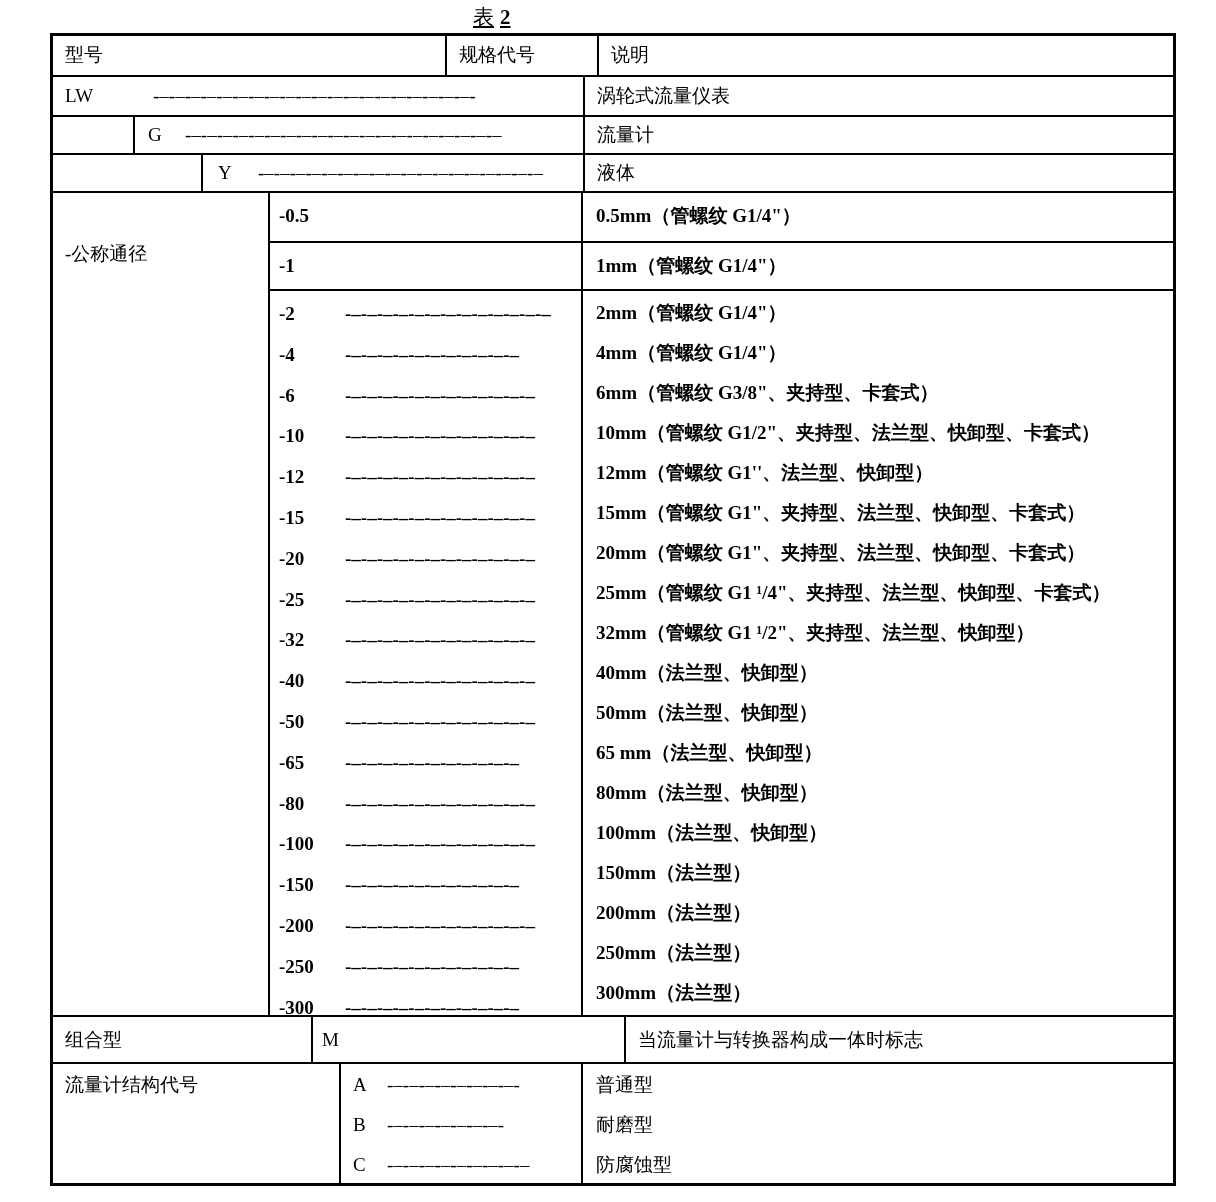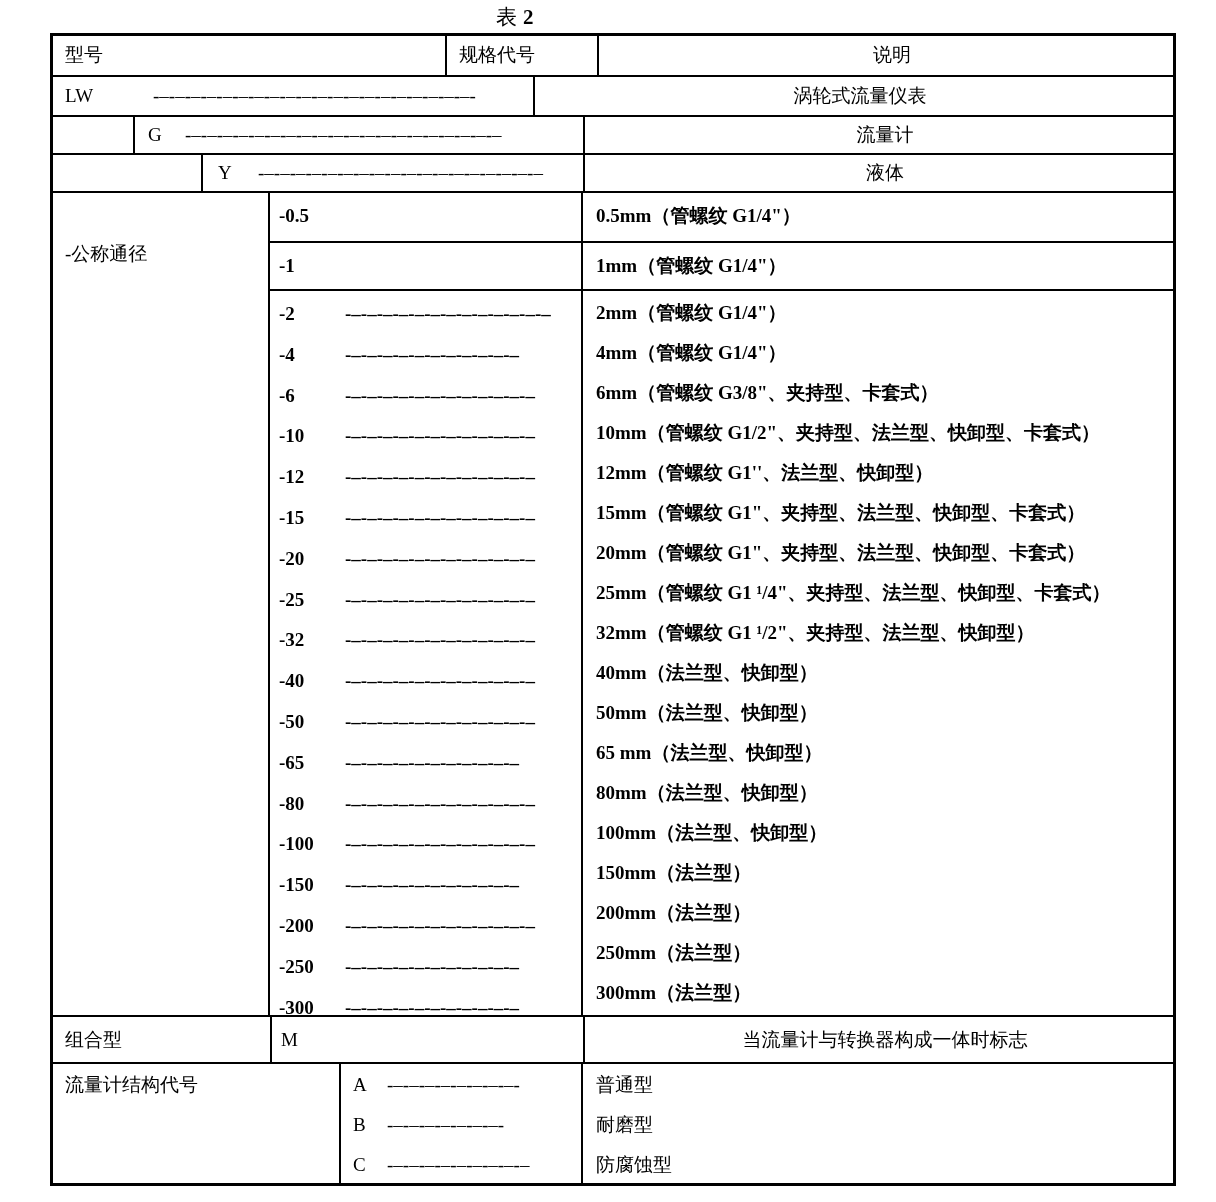--- a/index.html
+++ b/index.html
@@ -1,34 +1,34 @@
 <!DOCTYPE html>
 <html><head>
 <meta charset="utf-8">
 <style>
   html,body{margin:0;padding:0;background:#ffffff;}
   body{font-family:"Liberation Serif","DejaVu Serif",serif;color:#000;}
   .page{position:relative;width:1216px;height:1202px;background:#fff;overflow:hidden;}
-  .doc-title{position:absolute;left:496px;top:3px;font-size:21px;}
+  .doc-title{position:absolute;left:473px;top:3px;font-size:21px;text-decoration:underline;}
   .doc-title .num{font-weight:bold;margin-left:6px;}
   .tbl{position:absolute;left:50px;top:33px;width:1126px;border:3px solid #000;box-sizing:border-box;font-size:19px;background:#fff;}
   .row{display:flex;box-sizing:border-box;}
   .bt{border-top:2px solid #000;}
   .bl{border-left:2px solid #000;}
   .cell{box-sizing:border-box;padding-left:12px;overflow:hidden;white-space:nowrap;}
-  .grow{flex:1;text-align:center;}
+  .grow{flex:1;}
   
   .h39{height:39px;gap:16px;} .h39 .cell{line-height:37px;}
   .h40{height:40px;} .h40 .cell{line-height:38px;}
   .h38{height:38px;} .h38 .cell{line-height:36px;}
   .h47{height:47px;} .h47 .cell{line-height:45px;}
   
-  .w376{width:376px;} .w154{width:136px;} .w530{width:480px;}
+  .w376{width:376px;} .w154{width:136px;} .w530{width:530px;}
   .w80{width:80px;}  .w450{width:450px;} .w148{width:148px;} .w382{width:382px;}
-  .w217{width:217px;} .w313{width:313px;} .w286{width:286px;}
+  .w217{width:258px;} .w313{width:313px;} .w286{width:286px;}
   
   .group{display:flex;box-sizing:border-box;}
   .glabel{width:217px;box-sizing:border-box;border-right:2px solid #000;padding:50px 0 0 12px;line-height:22px;white-space:nowrap;overflow:hidden;}
   .gright{flex:1;display:flex;flex-direction:column;font-weight:bold;}
   .srow{display:flex;box-sizing:border-box;}
   .mid{width:311px;box-sizing:border-box;padding-left:9px;overflow:hidden;white-space:nowrap;}
   .dsc{flex:1;border-left:2px solid #000;box-sizing:border-box;padding-left:13px;overflow:hidden;white-space:nowrap;}
   .sh48{height:48px;} .sh48 .mid,.sh48 .dsc{line-height:46px;}
   .bigrow{height:726px;}
   .codes{padding-top:3px;line-height:40.8px;}

